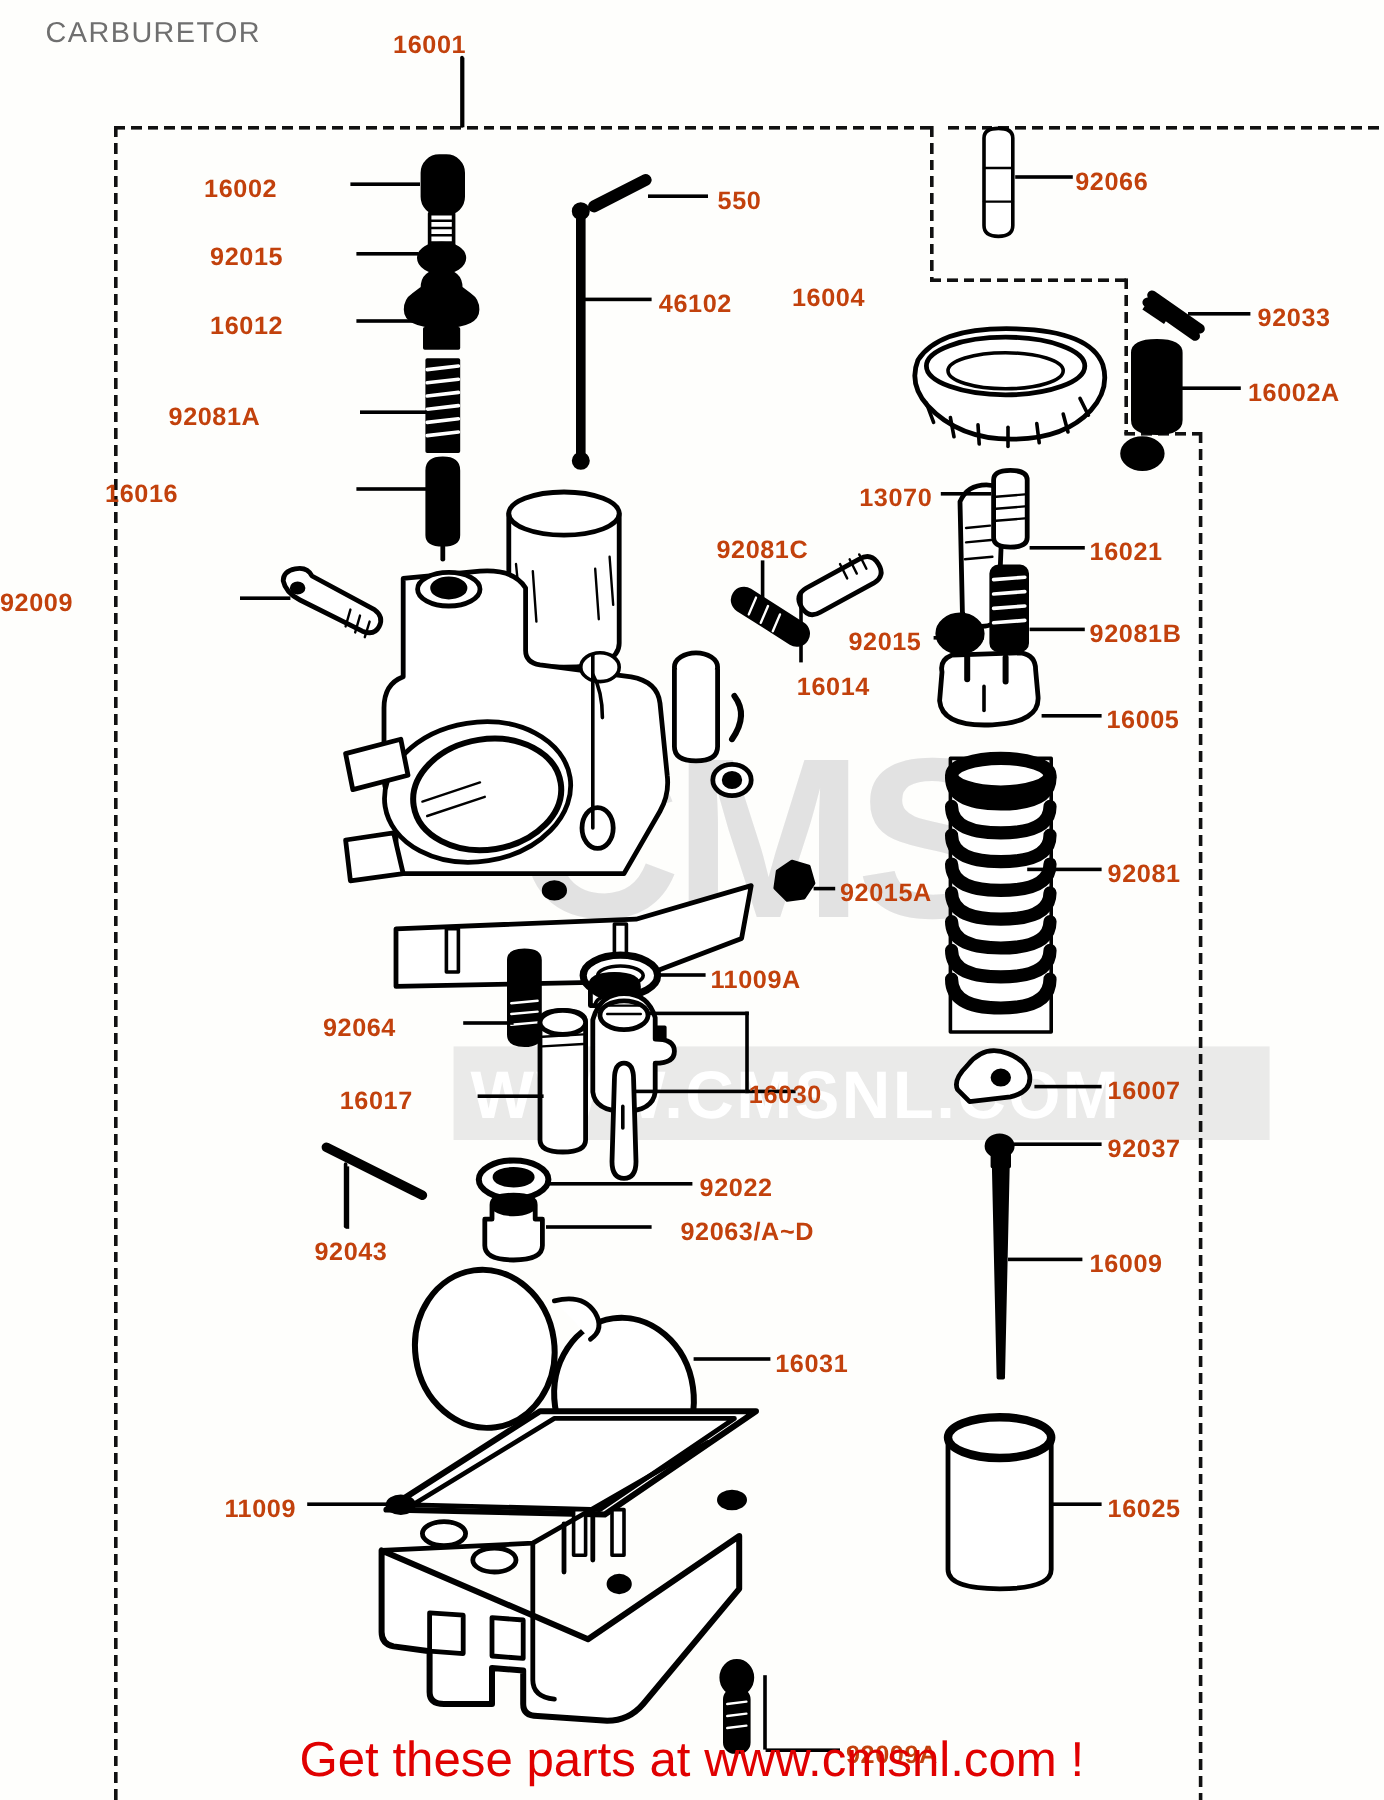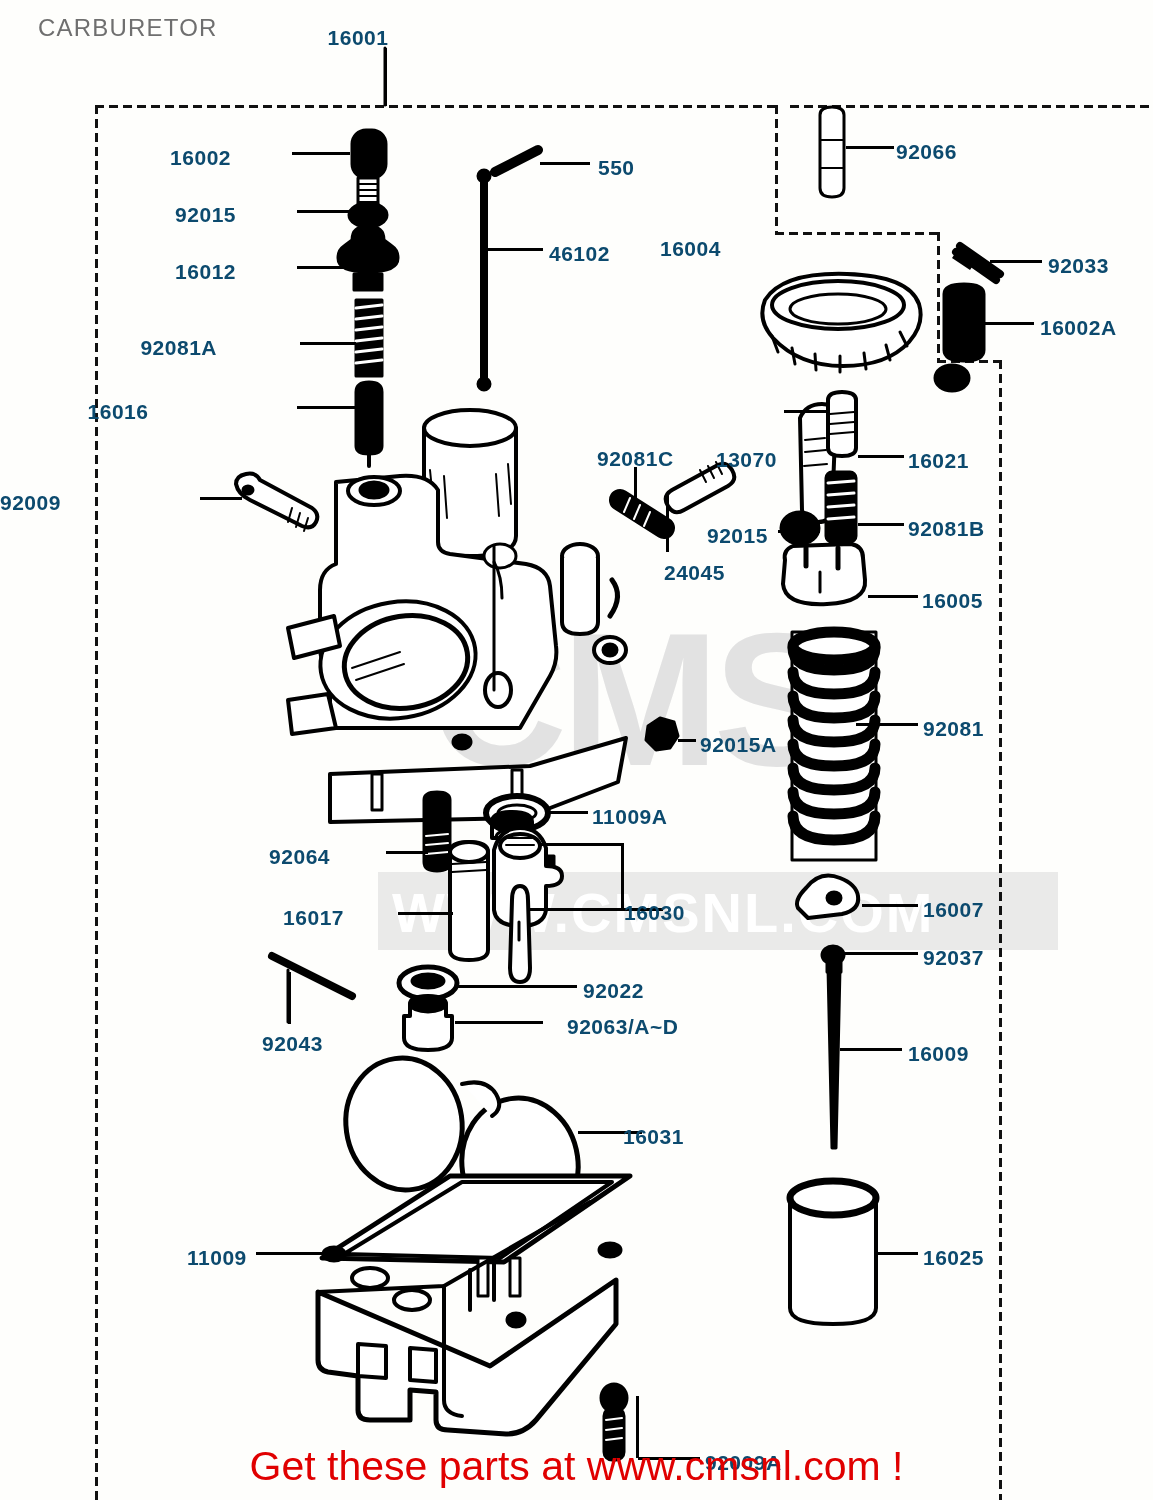--- a/index.html
+++ b/index.html
@@ -48,21 +48,21 @@
   .frame-seg.v{
     background-image:repeating-linear-gradient(to bottom,#111 0 9px,transparent 9px 14px);
     width:3px;height:auto;
   }
   
   .lbl{
     position:absolute;
     font-family:"Liberation Sans",sans-serif;
     font-weight:700;
     font-size:21px;
-    color:#0c4a6e;
+    color:#c2410c;
     white-space:nowrap;
     letter-spacing:.5px;
   }
   
   .lead{position:absolute;background:#000;height:3px;}
   .lead.v{width:3px;height:auto;}
   
   #art{position:absolute;left:0;top:0;width:1153px;height:1500px;}
   
   #banner{
@@ -413,40 +413,40 @@
       <div class="lbl" style="top: 260px; left: 0px; width: 236px; text-align: right;">16012</div>
       <div class="lbl" style="top: 336px; left: 0px; width: 217px; text-align: right;">92081A</div>
       <div class="lbl" style="top: 400px; left: 0px; width: 236px; text-align: center;">16016</div>
       <div class="lbl" style="top: 491px; left: 0px; width: 138px; text-align: left;">92009</div>
       <div class="lbl" style="top: 156px; left: 598px;">550</div>
       <div class="lbl" style="top: 242px; left: 549px;">46102</div>
       <div class="lbl" style="top: 237px; left: 660px;">16004</div>
       <div class="lbl" style="top: 140px; left: 896px;">92066</div>
       <div class="lbl" style="top: 254px; left: 1048px;">92033</div>
       <div class="lbl" style="top: 316px; left: 1040px;">16002A</div>
-      <div class="lbl" style="top: 404px; left: 716px; margin-top: 44px;">13070</div>
+      <div class="lbl" style="top: 404px; left: 716px;">13070</div>
       <div class="lbl" style="top: 449px; left: 908px;">16021</div>
       <div class="lbl" style="top: 447px; left: 597px;">92081C</div>
       <div class="lbl" style="top: 524px; left: 707px;">92015</div>
       <div class="lbl" style="top: 517px; left: 908px;">92081B</div>
-      <div class="lbl" style="top: 561px; left: 664px;">24045</div>
+      <div class="lbl" style="top: 561px; left: 664px;">16014</div>
       <div class="lbl" style="top: 589px; left: 922px;">16005</div>
       <div class="lbl" style="top: 733px; left: 700px;">92015A</div>
       <div class="lbl" style="top: 717px; left: 923px;">92081</div>
       <div class="lbl" style="top: 805px; left: 592px;">11009A</div>
       <div class="lbl" style="top: 845px; left: 0px; width: 330px; text-align: right;">92064</div>
       <div class="lbl" style="top: 901px; left: 624px;">16030</div>
       <div class="lbl" style="top: 906px; left: 0px; width: 344px; text-align: right;">16017</div>
       <div class="lbl" style="top: 898px; left: 923px;">16007</div>
       <div class="lbl" style="top: 946px; left: 923px;">92037</div>
       <div class="lbl" style="top: 979px; left: 583px;">92022</div>
       <div class="lbl" style="top: 1032px; left: 262px;">92043</div>
       <div class="lbl" style="top: 1015px; left: 548px; margin-left: 19px;">92063/A~D</div>
       <div class="lbl" style="top: 1042px; left: 908px;">16009</div>
-      <div class="lbl" style="top: 1125px; left: 623px;">16031</div>
+      <div class="lbl" style="top: 1125px; left: 646px;">16031</div>
       <div class="lbl" style="top: 1246px; left: 187px;">11009</div>
       <div class="lbl" style="top: 1246px; left: 923px;">16025</div>
       <div class="lbl" style="top: 1451px; left: 705px;">92009A</div>
     </div>
 
   <div id="banner">Get these parts at www.cmsnl.com !</div>
 
 </div>
 
 </body></html>

